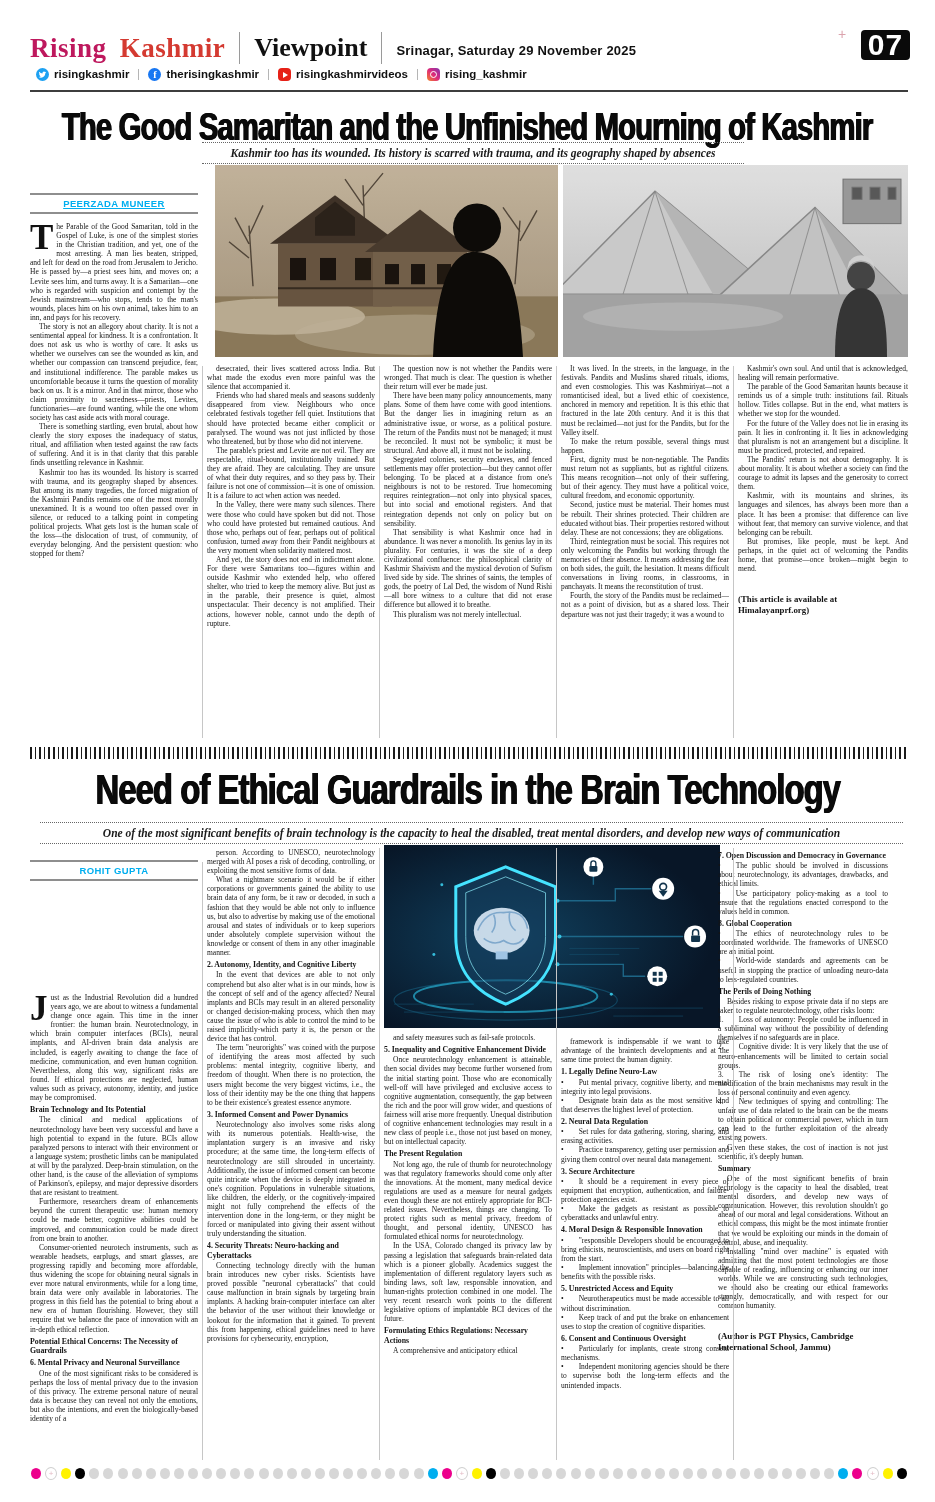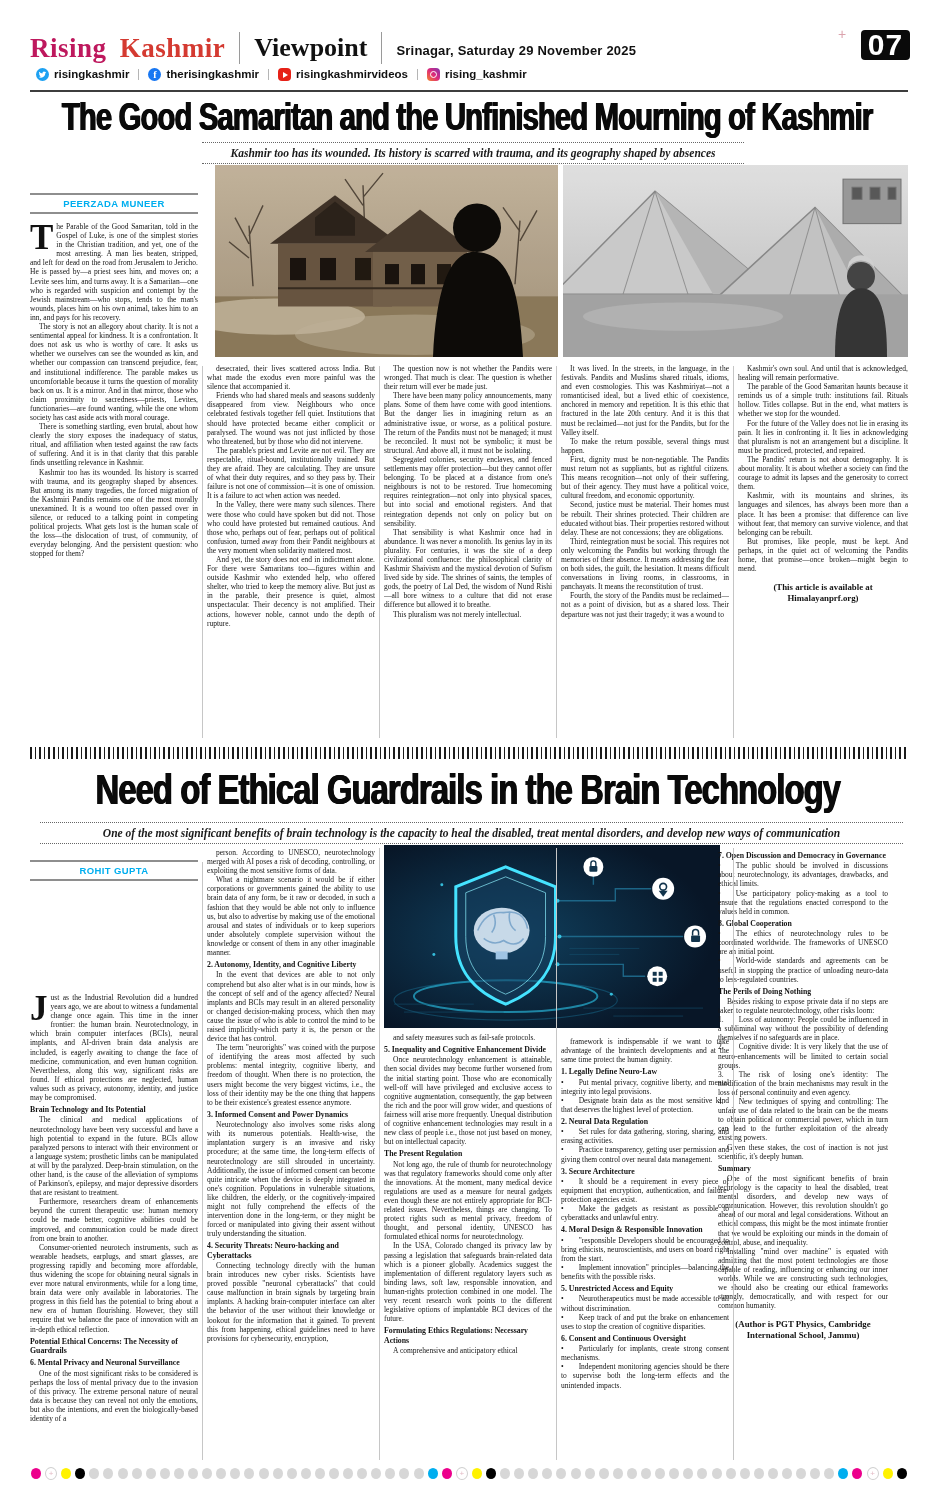--- a/index.html
+++ b/index.html
@@ -28,47 +28,47 @@
   .plus-mark{position:absolute;left:838px;top:26px;color:#dba3ad;font:14px "Liberation Sans",sans-serif;}
   .pagenum{position:absolute;left:861px;top:30px;width:49px;height:30px;background:#0a0a0a;color:#fff;
            border-radius:4px;display:flex;align-items:center;justify-content:center;
            font:700 30px/30px "Liberation Sans",sans-serif;letter-spacing:1px;}
   .header-rule{position:absolute;left:30px;top:90px;width:878px;height:2px;background:#3d3d3d;}
   
   .a-title{position:absolute;left:0;width:935px;display:flex;justify-content:center;color:#0a0a0a;}
   .a-title>span{font:700 34px/38px "Liberation Sans",sans-serif;white-space:nowrap;
                 transform:scale(.86,1.12);transform-origin:center;letter-spacing:-1px;
                 text-shadow:.7px 0 0 currentColor,-.7px 0 0 currentColor;}
-  .t1{top:98px;}
+  .t1{top:108px;}
   .t2{top:768px;}
   .t2>span{font-size:38px;line-height:42px;}
   .standfirst{position:absolute;text-align:center;font:italic 700 11.5px/14px "Liberation Serif",serif;color:#1b1b1b;
               border-top:1px dotted #666;border-bottom:1px dotted #666;padding:3px 4px;}
   .sf1{left:202px;top:142px;width:534px;}
   .sf2{left:40px;top:822px;width:855px;}
   
   .byline{position:absolute;width:168px;text-align:center;color:#00aeef;
           font:700 9.5px/11px "Liberation Sans",sans-serif;letter-spacing:.4px;
           border-top:2px solid #8e8e8e;border-bottom:2px solid #8e8e8e;padding:3px 0;}
-  .bl1{left:30px;top:193px;}
+  .bl1{left:30px;top:193px;text-decoration:underline;}
   .bl2{left:30px;top:860px;}
   
   .photo{position:absolute;overflow:hidden;background:#ccc;}
   .photo svg{display:block;width:100%;height:100%;}
   .ph1{left:215px;top:165px;width:343px;height:192px;}
   .ph2{left:563px;top:165px;width:345px;height:192px;}
   .ph3{left:384px;top:845px;width:336px;height:183px;}
   
   .col{position:absolute;width:168px;overflow:hidden;}
   .para{font:7.5px/9.1px "Liberation Serif",serif;text-align:justify;text-indent:9px;margin:0;color:#141414;}
   .para.drop{text-indent:0;}
   .para.bullet{text-indent:0;}
   .cap{float:left;font:700 35px/29px "Liberation Serif",serif;margin:1px 3px 0 0;color:#111;}
   .subhead{font:700 7.8px/9.3px "Liberation Serif",serif;margin:3px 0 1px;text-align:left;}
-  .closing{font:700 8.8px/10.5px "Liberation Serif",serif;text-align:center;margin-top:9px;}
+  .closing{font:700 8.8px/10.5px "Liberation Serif",serif;text-align:left;margin-top:21px;}
   .colrule{position:absolute;width:1px;background:#c6c6c6;}
   
   .a1c1{left:30px;top:222px;height:520px;}
   .a1c2{left:207px;top:364px;height:380px;}
   .a1c3{left:384px;top:364px;height:380px;}
   .a1c4{left:561px;top:364px;height:380px;}
   .a1c5{left:738px;top:364px;width:170px;height:380px;}
   
   .a2c1{left:30px;top:993px;height:470px;}
   .a2c2{left:207px;top:848px;height:615px;}

